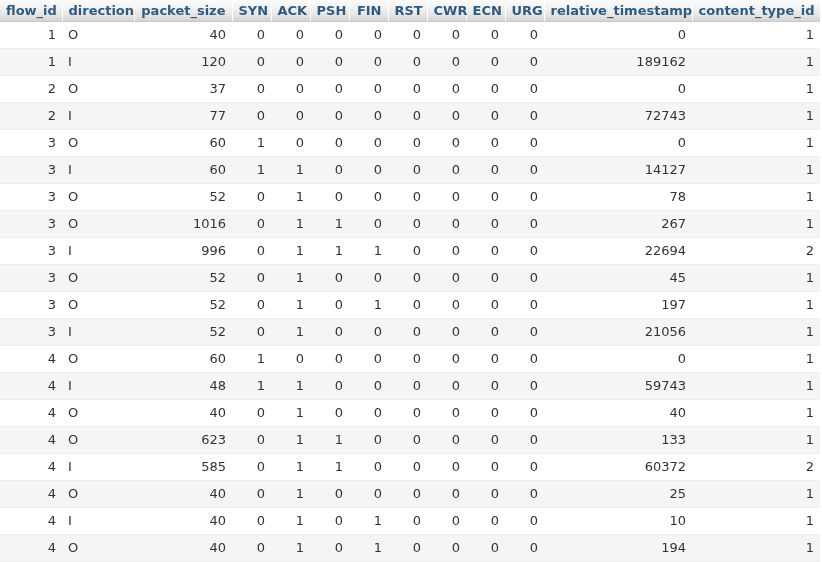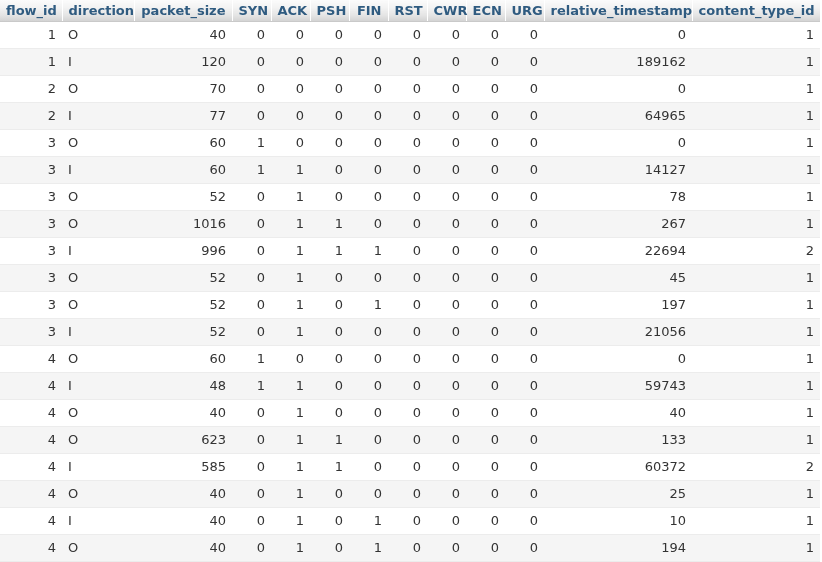--- a/index.html
+++ b/index.html
@@ -129,21 +129,21 @@
         <td class="num">0</td>
         <td class="num">0</td>
         <td class="num">0</td>
         <td class="num">0</td>
         <td class="num">189162</td>
         <td class="num">1</td>
       </tr>
       <tr class="odd">
         <td class="num">2</td>
         <td class="txt">O</td>
-        <td class="num">70</td>
+        <td class="num">37</td>
         <td class="num">0</td>
         <td class="num">0</td>
         <td class="num">0</td>
         <td class="num">0</td>
         <td class="num">0</td>
         <td class="num">0</td>
         <td class="num">0</td>
         <td class="num">0</td>
         <td class="num">0</td>
         <td class="num">1</td>
@@ -153,21 +153,21 @@
         <td class="txt">I</td>
         <td class="num">77</td>
         <td class="num">0</td>
         <td class="num">0</td>
         <td class="num">0</td>
         <td class="num">0</td>
         <td class="num">0</td>
         <td class="num">0</td>
         <td class="num">0</td>
         <td class="num">0</td>
-        <td class="num">64965</td>
+        <td class="num">72743</td>
         <td class="num">1</td>
       </tr>
       <tr class="odd">
         <td class="num">3</td>
         <td class="txt">O</td>
         <td class="num">60</td>
         <td class="num">1</td>
         <td class="num">0</td>
         <td class="num">0</td>
         <td class="num">0</td>

